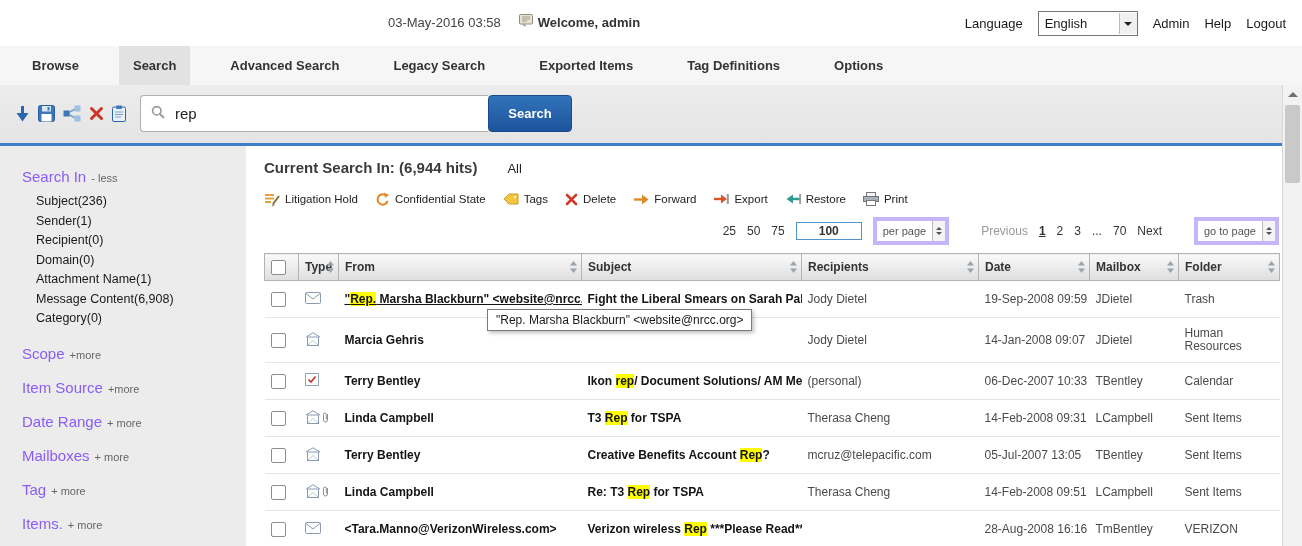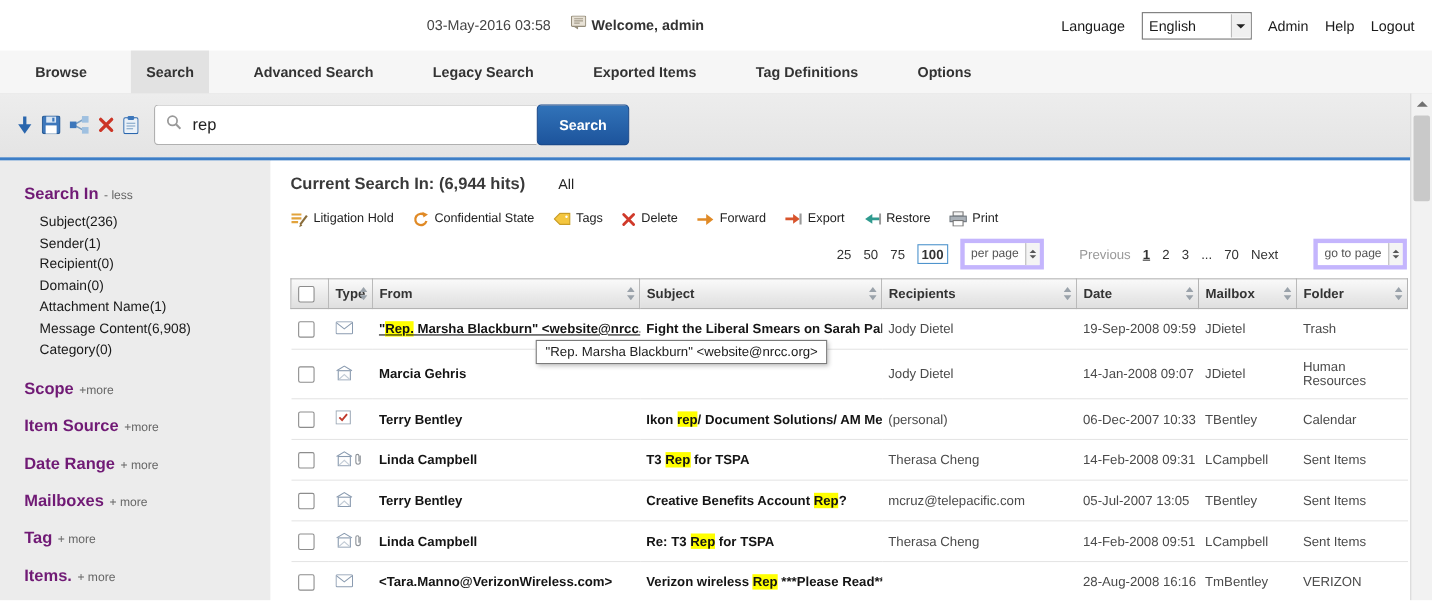--- a/index.html
+++ b/index.html
@@ -29,37 +29,37 @@
   .tool-icons{position:absolute;left:15px;top:20px;display:flex;align-items:center;gap:8px;}
   .tool-icons .icon{cursor:pointer;display:inline-flex;}
   .searchbox{position:absolute;left:140px;top:10px;width:348px;height:37px;background:#fff;border:1px solid #b0b0b0;border-right:none;border-radius:4px 0 0 4px;display:flex;align-items:center;gap:8px;padding:0 10px;box-sizing:border-box;}
   .searchbox input{flex:1;border:none;outline:none;font-size:15px;color:#222;font-family:inherit;background:transparent;}
   .search-btn{position:absolute;left:488px;top:10px;width:84px;height:37px;background:linear-gradient(#3173b9,#1d549c);color:#fff;border:1px solid #1a4a8c;border-radius:4px;font-size:13px;font-weight:bold;font-family:inherit;cursor:pointer;}
   .blue-line{position:absolute;top:143px;left:0;width:100%;height:3px;background:#3d7ec6;}
 
   
   .sidebar{position:absolute;top:146px;left:0;width:246px;bottom:0;background:#ececec;padding:22px 0 0 22px;box-sizing:border-box;}
   .sb-section{margin-bottom:16px;}
-  .sb-title{font-size:15px;font-weight:bold;color:#701a75;}
+  .sb-title{font-size:15px;font-weight:normal;color:#8b5cf6;}
   .sb-toggle{font-size:11px;color:#666;margin-left:5px;cursor:pointer;text-align:center;}
   .sb-items{margin:6px 0 14px 14px;}
   .sb-item{font-size:12.5px;color:#191919;line-height:19.5px;cursor:pointer;}
 
   
   .main{position:absolute;top:146px;left:246px;right:20px;bottom:0;background:#fff;padding:13px 0 0 18px;overflow:hidden;}
   .results-title{display:flex;align-items:baseline;gap:30px;}
   .results-title .t{font-size:15px;font-weight:bold;color:#3a3a3a;}
   .results-title .all{font-size:13px;color:#222;cursor:pointer;}
   .actions-row{margin-top:13px;display:flex;align-items:center;gap:17px;height:20px;}
   .action{display:flex;align-items:center;gap:5px;font-size:11.5px;color:#222;cursor:pointer;white-space:nowrap;}
   .action .icon{display:inline-flex;}
 
   .pagination{margin-top:8px;display:flex;align-items:center;justify-content:flex-end;gap:11px;font-size:12px;color:#333;width:1015px;}
   .pg-link{cursor:pointer;color:#333;}
-  .pg-sel{border:1px solid #4f94cd;background:#fff;font-weight:bold;padding:1px 3px;cursor:pointer;}
+  .pg-sel{border:1px solid #4f94cd;background:#fff;font-weight:bold;padding:1px 22px;cursor:pointer;}
   .spin-box{display:flex;align-items:center;border:4px solid #c4b5fd;background:#fff;height:20px;cursor:pointer;}
   .spin-text{padding:0 6px;font-size:11px;color:#555;white-space:nowrap;}
   .spinner{display:flex;flex-direction:column;border-left:1px solid #bbb;height:100%;justify-content:center;padding:0 3px;background:#f4f4f4;}
   .spinner i{display:block;width:0;height:0;border:3.5px solid transparent;}
   .spinner .up{border-bottom-color:#555;margin-bottom:1px;}
   .spinner .dn{border-top-color:#555;margin-top:1px;}
   .pg-prev{color:#999;cursor:pointer;}
   .pg-page{cursor:pointer;}
   .pg-page.current{font-weight:bold;text-decoration:underline;}
   .pg-next{cursor:pointer;text-align:right;}

